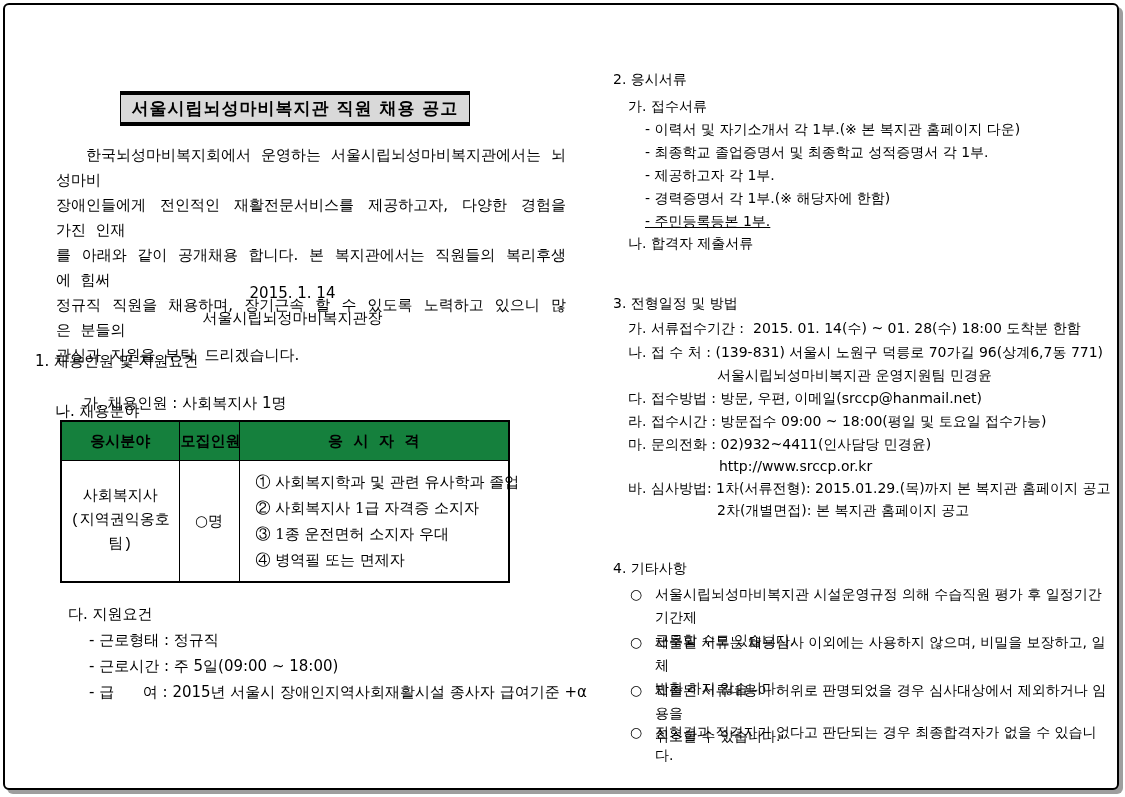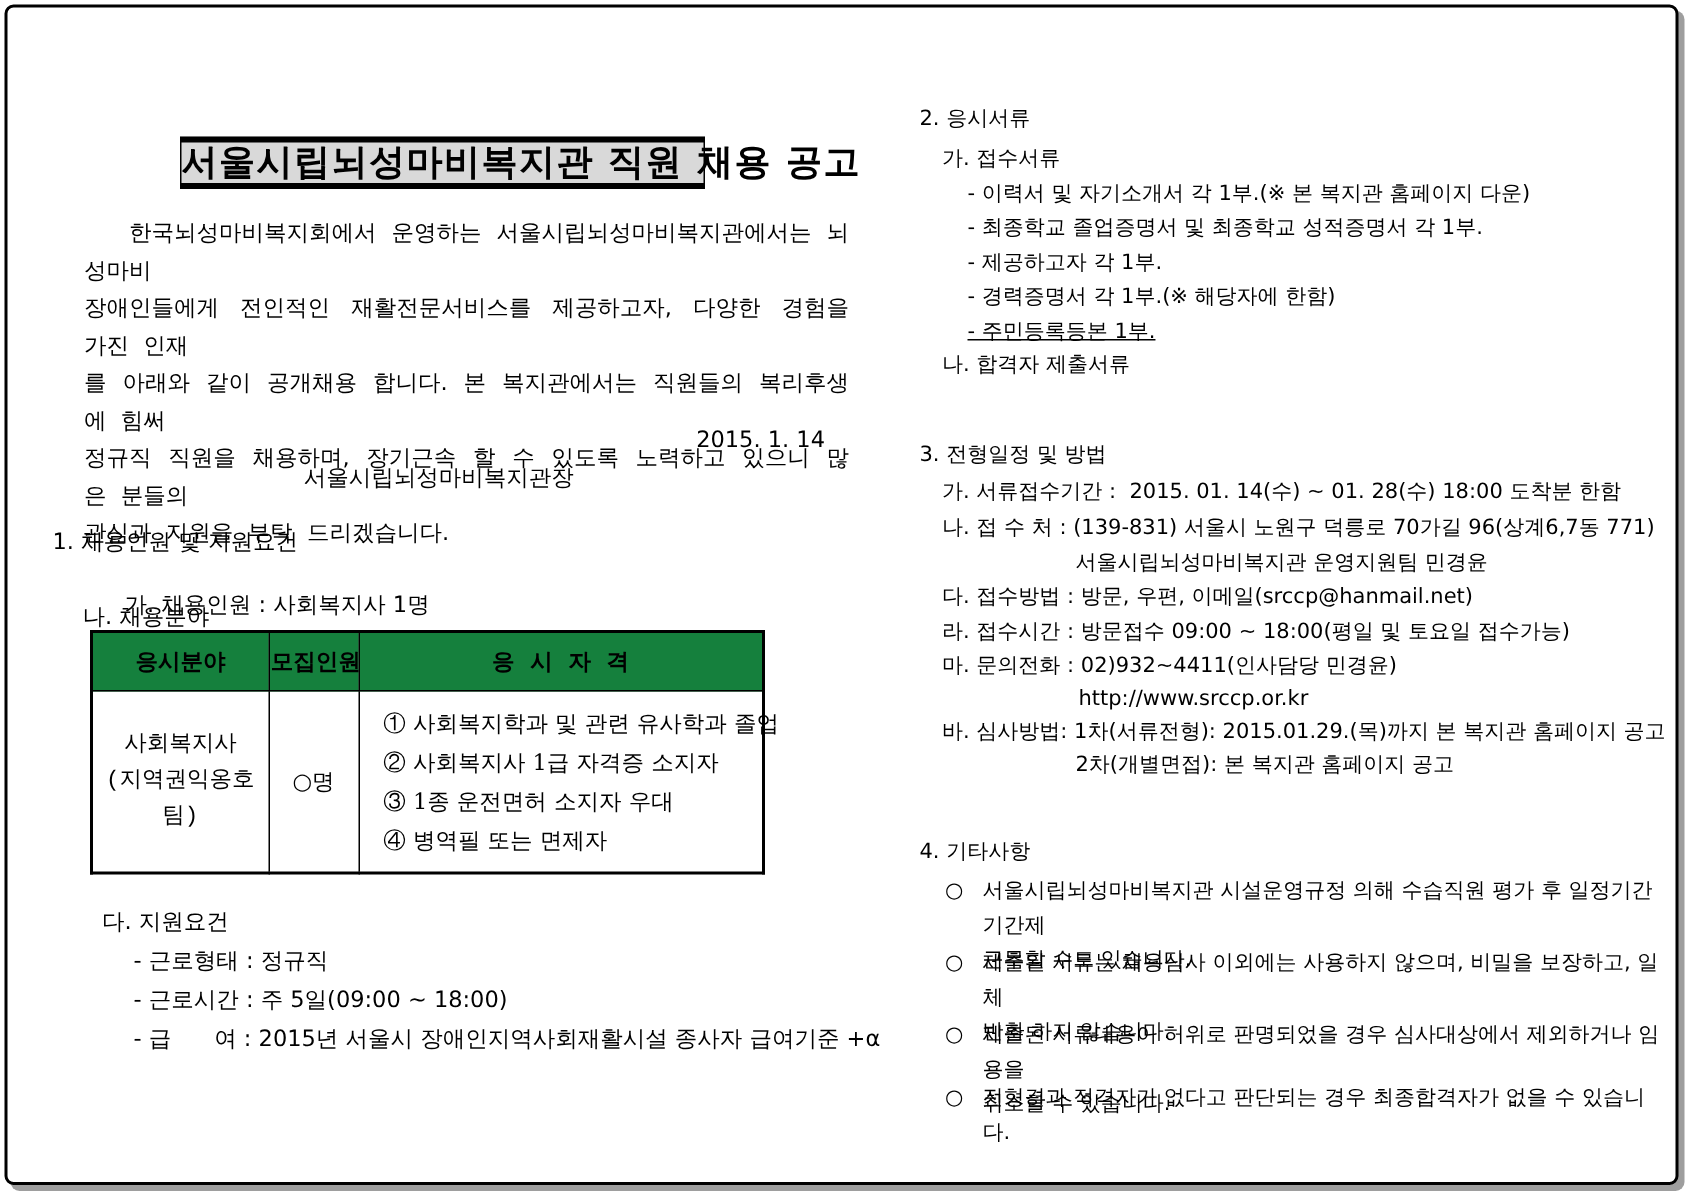--- a/index.html
+++ b/index.html
@@ -12,21 +12,21 @@
     position:absolute;left:3px;top:3px;width:1112px;height:783px;
     background:#ffffff;border:2px solid #000;border-radius:6px;
     box-shadow:4px 4px 0 0 #9e9e9e;
   }
   .t{position:absolute;font-size:15px;line-height:23px;white-space:pre-wrap;}
   .title-box{
     position:absolute;left:115px;top:86px;width:348px;height:27px;
     background:#d9d9d9;
     border-left:1px solid #000;border-right:1px solid #000;
     border-top:4px solid #000;border-bottom:4px solid #000;
-    text-align:center;font-size:24px;font-weight:bold;line-height:27px;
+    text-align:center;font-size:17px;font-weight:bold;line-height:27px;
     letter-spacing:1px;white-space:pre;
   }
   .intro{
     left:51px;top:138px;width:510px;
     font-size:15px;line-height:25px;text-align:justify;
   }
   .centered{left:30px;width:515px;text-align:center;}
   table.recruit{
     position:absolute;left:55px;top:415px;width:448px;
     border-collapse:collapse;table-layout:fixed;
@@ -59,21 +59,21 @@
 <div class="page">
 
   <div class="title-box">서울시립뇌성마비복지관 직원 채용 공고</div>
 
   <div class="t intro">      한국뇌성마비복지회에서  운영하는  서울시립뇌성마비복지관에서는  뇌성마비
 장애인들에게  전인적인  재활전문서비스를  제공하고자,  다양한  경험을  가진  인재
 를  아래와  같이  공개채용  합니다.  본  복지관에서는  직원들의  복리후생에  힘써
 정규직  직원을  채용하며,  장기근속  할  수  있도록  노력하고  있으니  많은  분들의
 관심과  지원을  부탁  드리겠습니다.</div>
 
-  <div class="t centered" style="top:277px;text-align:right;">2015. 1. 14</div>
+  <div class="t centered" style="top:277px;">2015. 1. 14</div>
   <div class="t centered" style="top:302px;">서울시립뇌성마비복지관장</div>
 
   <div class="t" style="left:30px;top:345px;">1. 채용인원 및 지원요건</div>
   <div class="t" style="left:50px;top:387px;margin-left:28px;">가. 채용인원 : 사회복지사 1명</div>
   <div class="t" style="left:50px;top:395px;">나. 채용분야</div>
 
   <table class="recruit">
     <colgroup>
       <col style="width:118px;">
         <col style="width:60px;">

